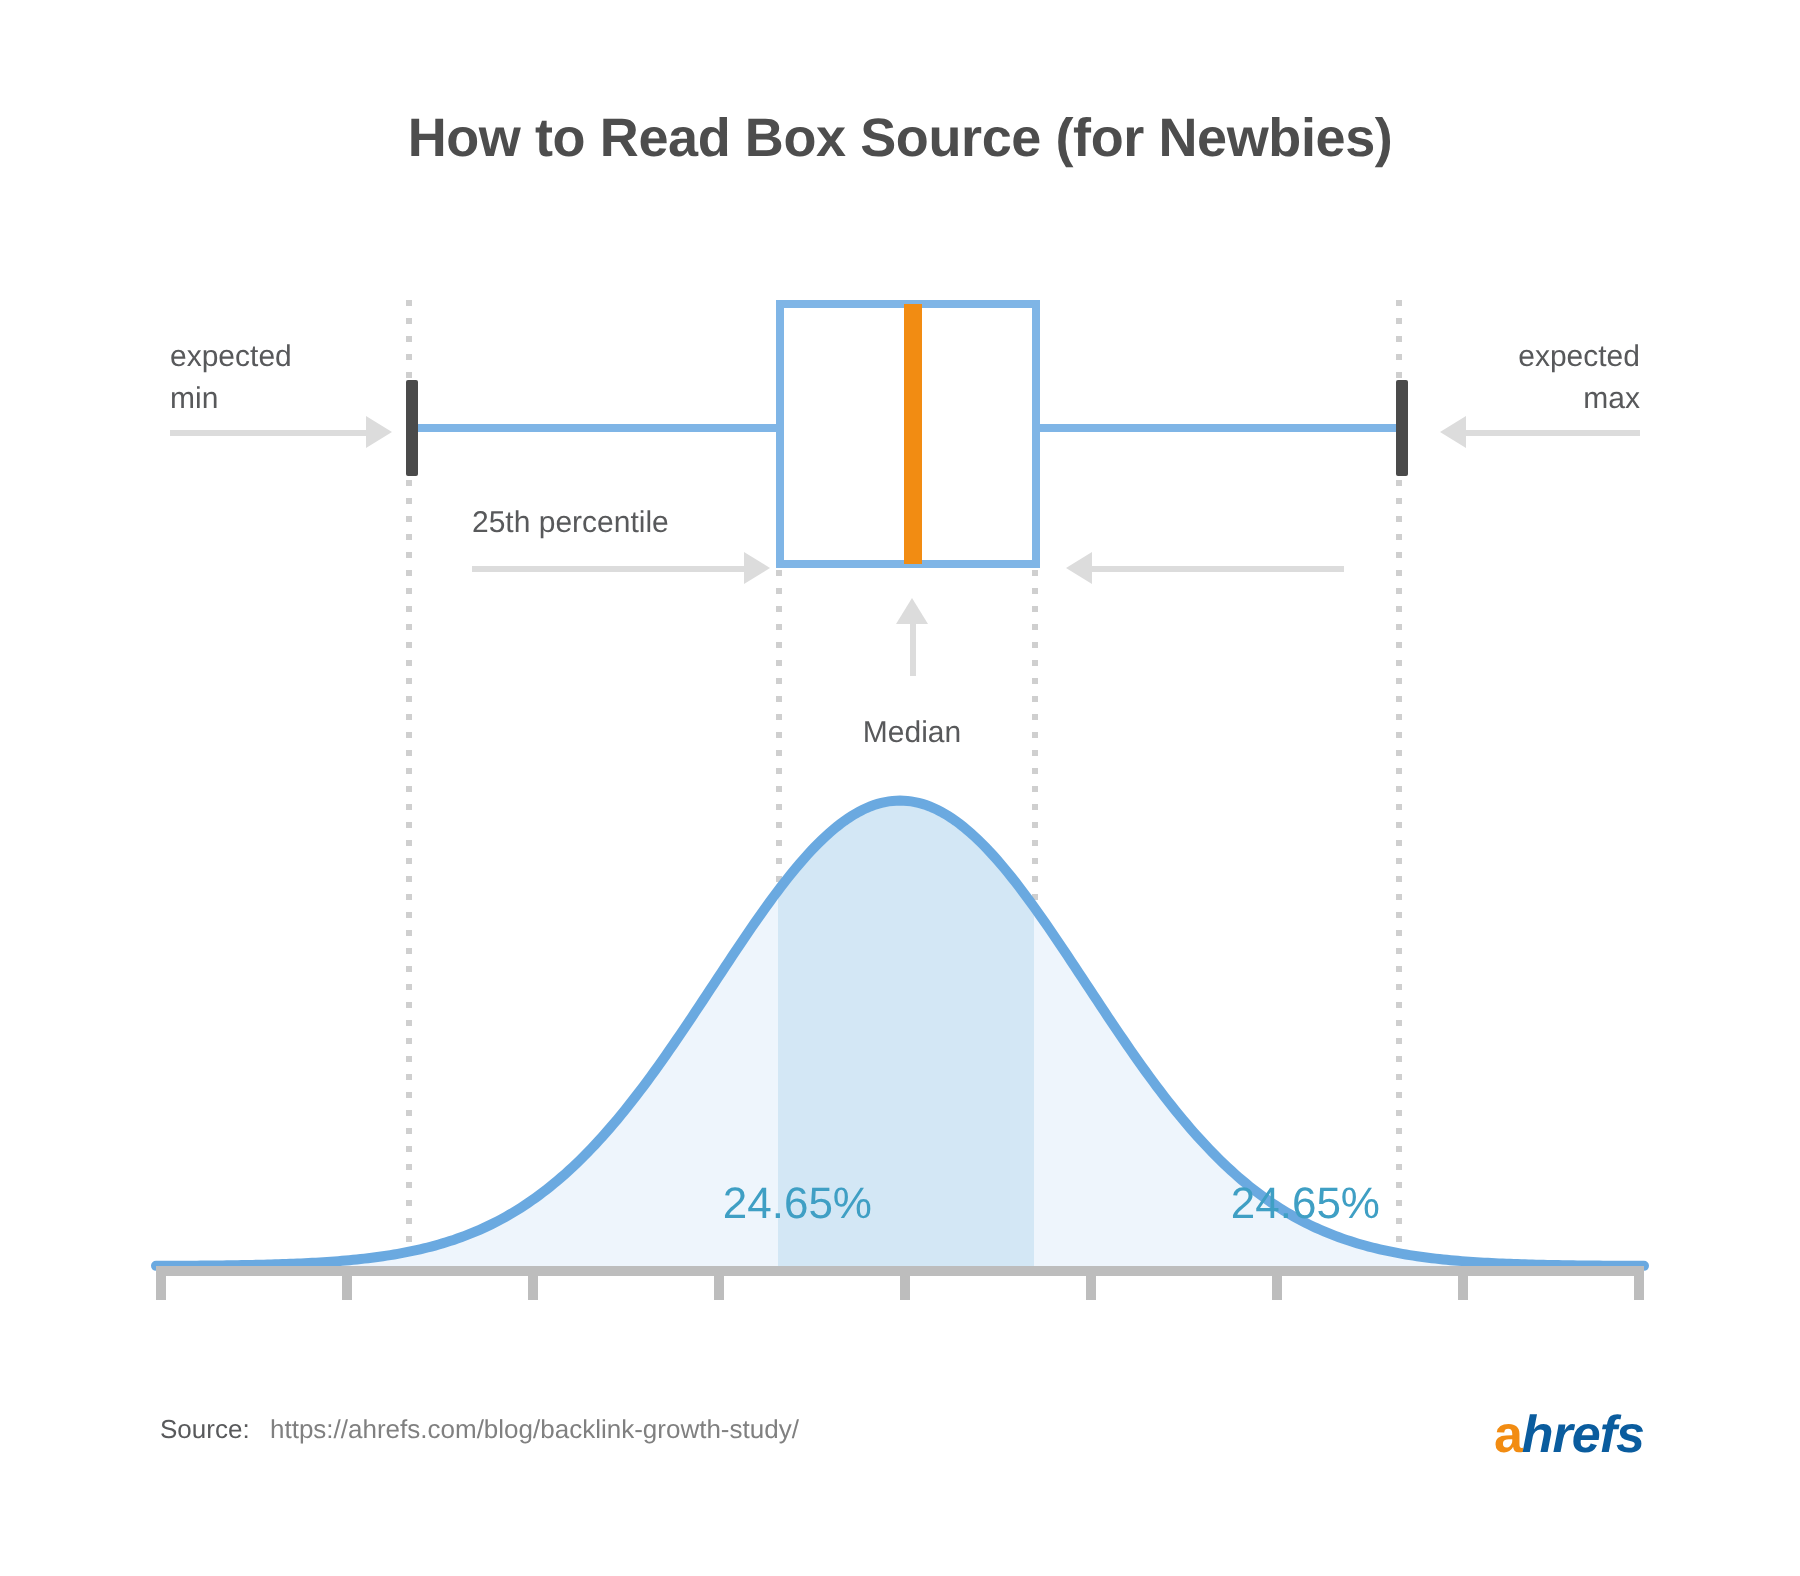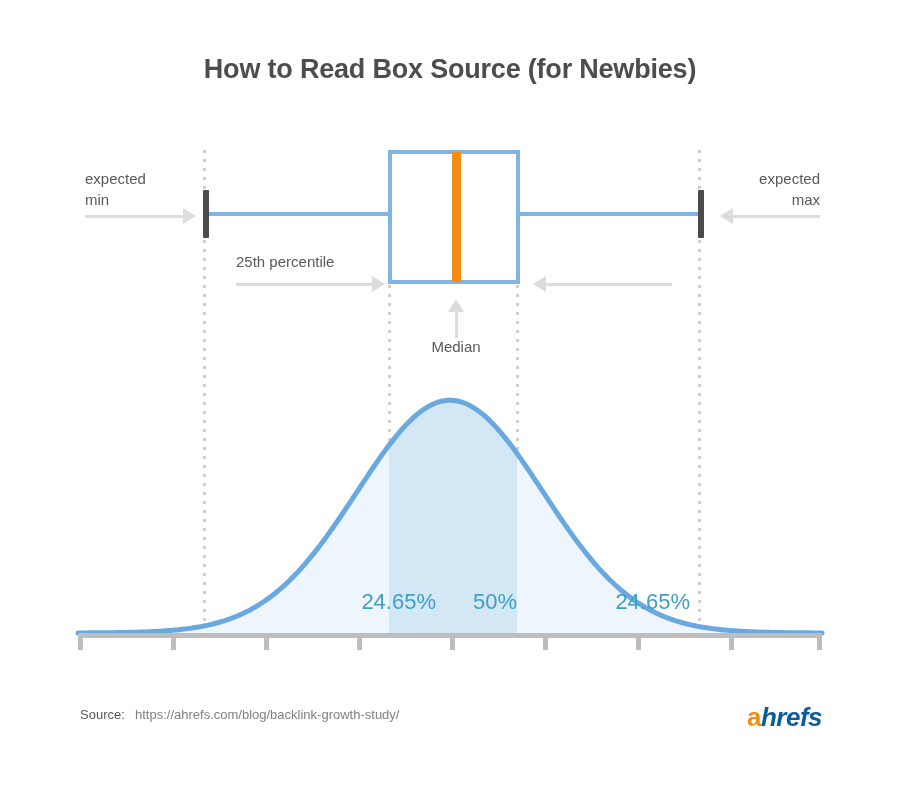--- a/index.html
+++ b/index.html
@@ -194,21 +194,21 @@
 
   <div class="lbl" style="left:236px; top:251px; width:200px;">25th percentile</div>
   <div class="arrow-h" style="left:236px; top:283px; width:136px;"></div>
   <div class="arrow-head right" style="left:372px; top:276px;"></div>
 
   <div class="arrow-h" style="left:546px; top:283px; width:126px;"></div>
   <div class="arrow-head left" style="left:533px; top:276px;"></div>
 
   <div class="arrow-v" style="left:455px; top:310px; height:28px;"></div>
   <div class="arrow-head up" style="left:448px; top:299px;"></div>
-  <div class="lbl" style="left:396px; top:336px; width:120px; text-align:center;">Median</div>
+  <div class="lbl" style="left:396px; top:356px; width:120px; text-align:center;">Median</div>
 
   <svg id="curve-svg" width="900" height="285" viewBox="0 0 900 285">
     <defs>
       <clipPath id="clipOuterLeft">
           <rect x="0" y="0" width="389" height="285"></rect>
         </clipPath>
       <clipPath id="clipCenter">
           <rect x="389" y="0" width="128" height="285"></rect>
         </clipPath>
       <clipPath id="clipOuterRight">
@@ -218,21 +218,20 @@
 
     <g>
       <path id="areaL" d="M 78.00 272.92 L 79.86 272.92 L 81.72 272.91 L 83.58 272.90 L 85.44 272.89 L 87.30 272.88 L 89.16 272.87 L 91.02 272.86 L 92.88 272.85 L 94.74 272.84 L 96.60 272.83 L 98.46 272.82 L 100.32 272.80 L 102.18 272.79 L 104.04 272.77 L 105.90 272.75 L 107.76 272.73 L 109.62 272.71 L 111.48 272.69 L 113.34 272.67 L 115.20 272.64 L 117.06 272.62 L 118.92 272.59 L 120.78 272.56 L 122.64 272.53 L 124.50 272.49 L 126.36 272.45 L 128.22 272.41 L 130.08 272.37 L 131.94 272.33 L 133.80 272.28 L 135.66 272.23 L 137.52 272.18 L 139.38 272.12 L 141.24 272.06 L 143.10 272.00 L 144.96 271.93 L 146.82 271.85 L 148.68 271.78 L 150.54 271.70 L 152.40 271.61 L 154.26 271.52 L 156.12 271.42 L 157.98 271.32 L 159.84 271.21 L 161.70 271.09 L 163.56 270.97 L 165.42 270.84 L 167.28 270.71 L 169.14 270.57 L 171.00 270.41 L 172.86 270.26 L 174.72 270.09 L 176.58 269.91 L 178.44 269.72 L 180.30 269.53 L 182.16 269.32 L 184.02 269.10 L 185.88 268.88 L 187.74 268.63 L 189.60 268.38 L 191.46 268.12 L 193.32 267.84 L 195.18 267.55 L 197.04 267.24 L 198.90 266.92 L 200.76 266.59 L 202.62 266.23 L 204.48 265.86 L 206.34 265.48 L 208.20 265.08 L 210.06 264.66 L 211.92 264.22 L 213.78 263.76 L 215.64 263.28 L 217.50 262.78 L 219.36 262.25 L 221.22 261.71 L 223.08 261.14 L 224.94 260.55 L 226.80 259.94 L 228.66 259.30 L 230.52 258.63 L 232.38 257.94 L 234.24 257.22 L 236.10 256.48 L 237.96 255.70 L 239.82 254.90 L 241.68 254.06 L 243.54 253.20 L 245.40 252.31 L 247.26 251.38 L 249.12 250.42 L 250.98 249.43 L 252.84 248.40 L 254.70 247.34 L 256.56 246.25 L 258.42 245.12 L 260.28 243.95 L 262.14 242.75 L 264.00 241.51 L 265.86 240.23 L 267.72 238.91 L 269.58 237.55 L 271.44 236.16 L 273.30 234.72 L 275.16 233.25 L 277.02 231.73 L 278.88 230.18 L 280.74 228.58 L 282.60 226.95 L 284.46 225.27 L 286.32 223.55 L 288.18 221.79 L 290.04 219.98 L 291.90 218.14 L 293.76 216.25 L 295.62 214.32 L 297.48 212.36 L 299.34 210.35 L 301.20 208.30 L 303.06 206.21 L 304.92 204.07 L 306.78 201.90 L 308.64 199.70 L 310.50 197.45 L 312.36 195.16 L 314.22 192.84 L 316.08 190.48 L 317.94 188.09 L 319.80 185.66 L 321.66 183.20 L 323.52 180.70 L 325.38 178.18 L 327.24 175.62 L 329.10 173.03 L 330.96 170.42 L 332.82 167.78 L 334.68 165.12 L 336.54 162.43 L 338.40 159.72 L 340.26 157.00 L 342.12 154.25 L 343.98 151.49 L 345.84 148.71 L 347.70 145.92 L 349.56 143.12 L 351.42 140.31 L 353.28 137.49 L 355.14 134.67 L 357.00 131.85 L 358.86 129.03 L 360.72 126.21 L 362.58 123.39 L 364.44 120.58 L 366.30 117.78 L 368.16 115.00 L 370.02 112.22 L 371.88 109.47 L 373.74 106.73 L 375.60 104.01 L 377.46 101.32 L 379.32 98.66 L 381.18 96.02 L 383.04 93.42 L 384.90 90.85 L 386.76 88.32 L 388.62 85.83 L 390.48 83.38 L 392.34 80.98 L 394.20 78.62 L 396.06 76.31 L 397.92 74.06 L 399.78 71.86 L 401.64 69.71 L 403.50 67.63 L 405.36 65.61 L 407.22 63.65 L 409.08 61.75 L 410.94 59.93 L 412.80 58.18 L 414.66 56.49 L 416.52 54.89 L 418.38 53.35 L 420.24 51.90 L 422.10 50.52 L 423.96 49.23 L 425.82 48.02 L 427.68 46.89 L 429.54 45.85 L 431.40 44.89 L 433.26 44.02 L 435.12 43.24 L 436.98 42.55 L 438.84 41.95 L 440.70 41.44 L 442.56 41.03 L 444.42 40.70 L 446.28 40.47 L 448.14 40.33 L 450.00 40.28 L 451.86 40.33 L 453.72 40.47 L 455.58 40.70 L 457.44 41.03 L 459.30 41.44 L 461.16 41.95 L 463.02 42.55 L 464.88 43.24 L 466.74 44.02 L 468.60 44.89 L 470.46 45.85 L 472.32 46.89 L 474.18 48.02 L 476.04 49.23 L 477.90 50.52 L 479.76 51.90 L 481.62 53.35 L 483.48 54.89 L 485.34 56.49 L 487.20 58.18 L 489.06 59.93 L 490.92 61.75 L 492.78 63.65 L 494.64 65.61 L 496.50 67.63 L 498.36 69.71 L 500.22 71.86 L 502.08 74.06 L 503.94 76.31 L 505.80 78.62 L 507.66 80.98 L 509.52 83.38 L 511.38 85.83 L 513.24 88.32 L 515.10 90.85 L 516.96 93.42 L 518.82 96.02 L 520.68 98.66 L 522.54 101.32 L 524.40 104.01 L 526.26 106.73 L 528.12 109.47 L 529.98 112.22 L 531.84 115.00 L 533.70 117.78 L 535.56 120.58 L 537.42 123.39 L 539.28 126.21 L 541.14 129.03 L 543.00 131.85 L 544.86 134.67 L 546.72 137.49 L 548.58 140.31 L 550.44 143.12 L 552.30 145.92 L 554.16 148.71 L 556.02 151.49 L 557.88 154.25 L 559.74 157.00 L 561.60 159.72 L 563.46 162.43 L 565.32 165.12 L 567.18 167.78 L 569.04 170.42 L 570.90 173.03 L 572.76 175.62 L 574.62 178.18 L 576.48 180.70 L 578.34 183.20 L 580.20 185.66 L 582.06 188.09 L 583.92 190.48 L 585.78 192.84 L 587.64 195.16 L 589.50 197.45 L 591.36 199.70 L 593.22 201.90 L 595.08 204.07 L 596.94 206.21 L 598.80 208.30 L 600.66 210.35 L 602.52 212.36 L 604.38 214.32 L 606.24 216.25 L 608.10 218.14 L 609.96 219.98 L 611.82 221.79 L 613.68 223.55 L 615.54 225.27 L 617.40 226.95 L 619.26 228.58 L 621.12 230.18 L 622.98 231.73 L 624.84 233.25 L 626.70 234.72 L 628.56 236.16 L 630.42 237.55 L 632.28 238.91 L 634.14 240.23 L 636.00 241.51 L 637.86 242.75 L 639.72 243.95 L 641.58 245.12 L 643.44 246.25 L 645.30 247.34 L 647.16 248.40 L 649.02 249.43 L 650.88 250.42 L 652.74 251.38 L 654.60 252.31 L 656.46 253.20 L 658.32 254.06 L 660.18 254.90 L 662.04 255.70 L 663.90 256.48 L 665.76 257.22 L 667.62 257.94 L 669.48 258.63 L 671.34 259.30 L 673.20 259.94 L 675.06 260.55 L 676.92 261.14 L 678.78 261.71 L 680.64 262.25 L 682.50 262.78 L 684.36 263.28 L 686.22 263.76 L 688.08 264.22 L 689.94 264.66 L 691.80 265.08 L 693.66 265.48 L 695.52 265.86 L 697.38 266.23 L 699.24 266.59 L 701.10 266.92 L 702.96 267.24 L 704.82 267.55 L 706.68 267.84 L 708.54 268.12 L 710.40 268.38 L 712.26 268.63 L 714.12 268.88 L 715.98 269.10 L 717.84 269.32 L 719.70 269.53 L 721.56 269.72 L 723.42 269.91 L 725.28 270.09 L 727.14 270.26 L 729.00 270.41 L 730.86 270.57 L 732.72 270.71 L 734.58 270.84 L 736.44 270.97 L 738.30 271.09 L 740.16 271.21 L 742.02 271.32 L 743.88 271.42 L 745.74 271.52 L 747.60 271.61 L 749.46 271.70 L 751.32 271.78 L 753.18 271.85 L 755.04 271.93 L 756.90 272.00 L 758.76 272.06 L 760.62 272.12 L 762.48 272.18 L 764.34 272.23 L 766.20 272.28 L 768.06 272.33 L 769.92 272.37 L 771.78 272.41 L 773.64 272.45 L 775.50 272.49 L 777.36 272.53 L 779.22 272.56 L 781.08 272.59 L 782.94 272.62 L 784.80 272.64 L 786.66 272.67 L 788.52 272.69 L 790.38 272.71 L 792.24 272.73 L 794.10 272.75 L 795.96 272.77 L 797.82 272.79 L 799.68 272.80 L 801.54 272.82 L 803.40 272.83 L 805.26 272.84 L 807.12 272.85 L 808.98 272.86 L 810.84 272.87 L 812.70 272.88 L 814.56 272.89 L 816.42 272.90 L 818.28 272.91 L 820.14 272.92 L 822.00 272.92 L 822.00 273 L 78.00 273 Z" fill="#eef5fc" clip-path="url(#clipOuterLeft)"></path>
       <path id="areaC" d="M 78.00 272.92 L 79.86 272.92 L 81.72 272.91 L 83.58 272.90 L 85.44 272.89 L 87.30 272.88 L 89.16 272.87 L 91.02 272.86 L 92.88 272.85 L 94.74 272.84 L 96.60 272.83 L 98.46 272.82 L 100.32 272.80 L 102.18 272.79 L 104.04 272.77 L 105.90 272.75 L 107.76 272.73 L 109.62 272.71 L 111.48 272.69 L 113.34 272.67 L 115.20 272.64 L 117.06 272.62 L 118.92 272.59 L 120.78 272.56 L 122.64 272.53 L 124.50 272.49 L 126.36 272.45 L 128.22 272.41 L 130.08 272.37 L 131.94 272.33 L 133.80 272.28 L 135.66 272.23 L 137.52 272.18 L 139.38 272.12 L 141.24 272.06 L 143.10 272.00 L 144.96 271.93 L 146.82 271.85 L 148.68 271.78 L 150.54 271.70 L 152.40 271.61 L 154.26 271.52 L 156.12 271.42 L 157.98 271.32 L 159.84 271.21 L 161.70 271.09 L 163.56 270.97 L 165.42 270.84 L 167.28 270.71 L 169.14 270.57 L 171.00 270.41 L 172.86 270.26 L 174.72 270.09 L 176.58 269.91 L 178.44 269.72 L 180.30 269.53 L 182.16 269.32 L 184.02 269.10 L 185.88 268.88 L 187.74 268.63 L 189.60 268.38 L 191.46 268.12 L 193.32 267.84 L 195.18 267.55 L 197.04 267.24 L 198.90 266.92 L 200.76 266.59 L 202.62 266.23 L 204.48 265.86 L 206.34 265.48 L 208.20 265.08 L 210.06 264.66 L 211.92 264.22 L 213.78 263.76 L 215.64 263.28 L 217.50 262.78 L 219.36 262.25 L 221.22 261.71 L 223.08 261.14 L 224.94 260.55 L 226.80 259.94 L 228.66 259.30 L 230.52 258.63 L 232.38 257.94 L 234.24 257.22 L 236.10 256.48 L 237.96 255.70 L 239.82 254.90 L 241.68 254.06 L 243.54 253.20 L 245.40 252.31 L 247.26 251.38 L 249.12 250.42 L 250.98 249.43 L 252.84 248.40 L 254.70 247.34 L 256.56 246.25 L 258.42 245.12 L 260.28 243.95 L 262.14 242.75 L 264.00 241.51 L 265.86 240.23 L 267.72 238.91 L 269.58 237.55 L 271.44 236.16 L 273.30 234.72 L 275.16 233.25 L 277.02 231.73 L 278.88 230.18 L 280.74 228.58 L 282.60 226.95 L 284.46 225.27 L 286.32 223.55 L 288.18 221.79 L 290.04 219.98 L 291.90 218.14 L 293.76 216.25 L 295.62 214.32 L 297.48 212.36 L 299.34 210.35 L 301.20 208.30 L 303.06 206.21 L 304.92 204.07 L 306.78 201.90 L 308.64 199.70 L 310.50 197.45 L 312.36 195.16 L 314.22 192.84 L 316.08 190.48 L 317.94 188.09 L 319.80 185.66 L 321.66 183.20 L 323.52 180.70 L 325.38 178.18 L 327.24 175.62 L 329.10 173.03 L 330.96 170.42 L 332.82 167.78 L 334.68 165.12 L 336.54 162.43 L 338.40 159.72 L 340.26 157.00 L 342.12 154.25 L 343.98 151.49 L 345.84 148.71 L 347.70 145.92 L 349.56 143.12 L 351.42 140.31 L 353.28 137.49 L 355.14 134.67 L 357.00 131.85 L 358.86 129.03 L 360.72 126.21 L 362.58 123.39 L 364.44 120.58 L 366.30 117.78 L 368.16 115.00 L 370.02 112.22 L 371.88 109.47 L 373.74 106.73 L 375.60 104.01 L 377.46 101.32 L 379.32 98.66 L 381.18 96.02 L 383.04 93.42 L 384.90 90.85 L 386.76 88.32 L 388.62 85.83 L 390.48 83.38 L 392.34 80.98 L 394.20 78.62 L 396.06 76.31 L 397.92 74.06 L 399.78 71.86 L 401.64 69.71 L 403.50 67.63 L 405.36 65.61 L 407.22 63.65 L 409.08 61.75 L 410.94 59.93 L 412.80 58.18 L 414.66 56.49 L 416.52 54.89 L 418.38 53.35 L 420.24 51.90 L 422.10 50.52 L 423.96 49.23 L 425.82 48.02 L 427.68 46.89 L 429.54 45.85 L 431.40 44.89 L 433.26 44.02 L 435.12 43.24 L 436.98 42.55 L 438.84 41.95 L 440.70 41.44 L 442.56 41.03 L 444.42 40.70 L 446.28 40.47 L 448.14 40.33 L 450.00 40.28 L 451.86 40.33 L 453.72 40.47 L 455.58 40.70 L 457.44 41.03 L 459.30 41.44 L 461.16 41.95 L 463.02 42.55 L 464.88 43.24 L 466.74 44.02 L 468.60 44.89 L 470.46 45.85 L 472.32 46.89 L 474.18 48.02 L 476.04 49.23 L 477.90 50.52 L 479.76 51.90 L 481.62 53.35 L 483.48 54.89 L 485.34 56.49 L 487.20 58.18 L 489.06 59.93 L 490.92 61.75 L 492.78 63.65 L 494.64 65.61 L 496.50 67.63 L 498.36 69.71 L 500.22 71.86 L 502.08 74.06 L 503.94 76.31 L 505.80 78.62 L 507.66 80.98 L 509.52 83.38 L 511.38 85.83 L 513.24 88.32 L 515.10 90.85 L 516.96 93.42 L 518.82 96.02 L 520.68 98.66 L 522.54 101.32 L 524.40 104.01 L 526.26 106.73 L 528.12 109.47 L 529.98 112.22 L 531.84 115.00 L 533.70 117.78 L 535.56 120.58 L 537.42 123.39 L 539.28 126.21 L 541.14 129.03 L 543.00 131.85 L 544.86 134.67 L 546.72 137.49 L 548.58 140.31 L 550.44 143.12 L 552.30 145.92 L 554.16 148.71 L 556.02 151.49 L 557.88 154.25 L 559.74 157.00 L 561.60 159.72 L 563.46 162.43 L 565.32 165.12 L 567.18 167.78 L 569.04 170.42 L 570.90 173.03 L 572.76 175.62 L 574.62 178.18 L 576.48 180.70 L 578.34 183.20 L 580.20 185.66 L 582.06 188.09 L 583.92 190.48 L 585.78 192.84 L 587.64 195.16 L 589.50 197.45 L 591.36 199.70 L 593.22 201.90 L 595.08 204.07 L 596.94 206.21 L 598.80 208.30 L 600.66 210.35 L 602.52 212.36 L 604.38 214.32 L 606.24 216.25 L 608.10 218.14 L 609.96 219.98 L 611.82 221.79 L 613.68 223.55 L 615.54 225.27 L 617.40 226.95 L 619.26 228.58 L 621.12 230.18 L 622.98 231.73 L 624.84 233.25 L 626.70 234.72 L 628.56 236.16 L 630.42 237.55 L 632.28 238.91 L 634.14 240.23 L 636.00 241.51 L 637.86 242.75 L 639.72 243.95 L 641.58 245.12 L 643.44 246.25 L 645.30 247.34 L 647.16 248.40 L 649.02 249.43 L 650.88 250.42 L 652.74 251.38 L 654.60 252.31 L 656.46 253.20 L 658.32 254.06 L 660.18 254.90 L 662.04 255.70 L 663.90 256.48 L 665.76 257.22 L 667.62 257.94 L 669.48 258.63 L 671.34 259.30 L 673.20 259.94 L 675.06 260.55 L 676.92 261.14 L 678.78 261.71 L 680.64 262.25 L 682.50 262.78 L 684.36 263.28 L 686.22 263.76 L 688.08 264.22 L 689.94 264.66 L 691.80 265.08 L 693.66 265.48 L 695.52 265.86 L 697.38 266.23 L 699.24 266.59 L 701.10 266.92 L 702.96 267.24 L 704.82 267.55 L 706.68 267.84 L 708.54 268.12 L 710.40 268.38 L 712.26 268.63 L 714.12 268.88 L 715.98 269.10 L 717.84 269.32 L 719.70 269.53 L 721.56 269.72 L 723.42 269.91 L 725.28 270.09 L 727.14 270.26 L 729.00 270.41 L 730.86 270.57 L 732.72 270.71 L 734.58 270.84 L 736.44 270.97 L 738.30 271.09 L 740.16 271.21 L 742.02 271.32 L 743.88 271.42 L 745.74 271.52 L 747.60 271.61 L 749.46 271.70 L 751.32 271.78 L 753.18 271.85 L 755.04 271.93 L 756.90 272.00 L 758.76 272.06 L 760.62 272.12 L 762.48 272.18 L 764.34 272.23 L 766.20 272.28 L 768.06 272.33 L 769.92 272.37 L 771.78 272.41 L 773.64 272.45 L 775.50 272.49 L 777.36 272.53 L 779.22 272.56 L 781.08 272.59 L 782.94 272.62 L 784.80 272.64 L 786.66 272.67 L 788.52 272.69 L 790.38 272.71 L 792.24 272.73 L 794.10 272.75 L 795.96 272.77 L 797.82 272.79 L 799.68 272.80 L 801.54 272.82 L 803.40 272.83 L 805.26 272.84 L 807.12 272.85 L 808.98 272.86 L 810.84 272.87 L 812.70 272.88 L 814.56 272.89 L 816.42 272.90 L 818.28 272.91 L 820.14 272.92 L 822.00 272.92 L 822.00 273 L 78.00 273 Z" fill="#d3e7f5" clip-path="url(#clipCenter)"></path>
       <path id="areaR" d="M 78.00 272.92 L 79.86 272.92 L 81.72 272.91 L 83.58 272.90 L 85.44 272.89 L 87.30 272.88 L 89.16 272.87 L 91.02 272.86 L 92.88 272.85 L 94.74 272.84 L 96.60 272.83 L 98.46 272.82 L 100.32 272.80 L 102.18 272.79 L 104.04 272.77 L 105.90 272.75 L 107.76 272.73 L 109.62 272.71 L 111.48 272.69 L 113.34 272.67 L 115.20 272.64 L 117.06 272.62 L 118.92 272.59 L 120.78 272.56 L 122.64 272.53 L 124.50 272.49 L 126.36 272.45 L 128.22 272.41 L 130.08 272.37 L 131.94 272.33 L 133.80 272.28 L 135.66 272.23 L 137.52 272.18 L 139.38 272.12 L 141.24 272.06 L 143.10 272.00 L 144.96 271.93 L 146.82 271.85 L 148.68 271.78 L 150.54 271.70 L 152.40 271.61 L 154.26 271.52 L 156.12 271.42 L 157.98 271.32 L 159.84 271.21 L 161.70 271.09 L 163.56 270.97 L 165.42 270.84 L 167.28 270.71 L 169.14 270.57 L 171.00 270.41 L 172.86 270.26 L 174.72 270.09 L 176.58 269.91 L 178.44 269.72 L 180.30 269.53 L 182.16 269.32 L 184.02 269.10 L 185.88 268.88 L 187.74 268.63 L 189.60 268.38 L 191.46 268.12 L 193.32 267.84 L 195.18 267.55 L 197.04 267.24 L 198.90 266.92 L 200.76 266.59 L 202.62 266.23 L 204.48 265.86 L 206.34 265.48 L 208.20 265.08 L 210.06 264.66 L 211.92 264.22 L 213.78 263.76 L 215.64 263.28 L 217.50 262.78 L 219.36 262.25 L 221.22 261.71 L 223.08 261.14 L 224.94 260.55 L 226.80 259.94 L 228.66 259.30 L 230.52 258.63 L 232.38 257.94 L 234.24 257.22 L 236.10 256.48 L 237.96 255.70 L 239.82 254.90 L 241.68 254.06 L 243.54 253.20 L 245.40 252.31 L 247.26 251.38 L 249.12 250.42 L 250.98 249.43 L 252.84 248.40 L 254.70 247.34 L 256.56 246.25 L 258.42 245.12 L 260.28 243.95 L 262.14 242.75 L 264.00 241.51 L 265.86 240.23 L 267.72 238.91 L 269.58 237.55 L 271.44 236.16 L 273.30 234.72 L 275.16 233.25 L 277.02 231.73 L 278.88 230.18 L 280.74 228.58 L 282.60 226.95 L 284.46 225.27 L 286.32 223.55 L 288.18 221.79 L 290.04 219.98 L 291.90 218.14 L 293.76 216.25 L 295.62 214.32 L 297.48 212.36 L 299.34 210.35 L 301.20 208.30 L 303.06 206.21 L 304.92 204.07 L 306.78 201.90 L 308.64 199.70 L 310.50 197.45 L 312.36 195.16 L 314.22 192.84 L 316.08 190.48 L 317.94 188.09 L 319.80 185.66 L 321.66 183.20 L 323.52 180.70 L 325.38 178.18 L 327.24 175.62 L 329.10 173.03 L 330.96 170.42 L 332.82 167.78 L 334.68 165.12 L 336.54 162.43 L 338.40 159.72 L 340.26 157.00 L 342.12 154.25 L 343.98 151.49 L 345.84 148.71 L 347.70 145.92 L 349.56 143.12 L 351.42 140.31 L 353.28 137.49 L 355.14 134.67 L 357.00 131.85 L 358.86 129.03 L 360.72 126.21 L 362.58 123.39 L 364.44 120.58 L 366.30 117.78 L 368.16 115.00 L 370.02 112.22 L 371.88 109.47 L 373.74 106.73 L 375.60 104.01 L 377.46 101.32 L 379.32 98.66 L 381.18 96.02 L 383.04 93.42 L 384.90 90.85 L 386.76 88.32 L 388.62 85.83 L 390.48 83.38 L 392.34 80.98 L 394.20 78.62 L 396.06 76.31 L 397.92 74.06 L 399.78 71.86 L 401.64 69.71 L 403.50 67.63 L 405.36 65.61 L 407.22 63.65 L 409.08 61.75 L 410.94 59.93 L 412.80 58.18 L 414.66 56.49 L 416.52 54.89 L 418.38 53.35 L 420.24 51.90 L 422.10 50.52 L 423.96 49.23 L 425.82 48.02 L 427.68 46.89 L 429.54 45.85 L 431.40 44.89 L 433.26 44.02 L 435.12 43.24 L 436.98 42.55 L 438.84 41.95 L 440.70 41.44 L 442.56 41.03 L 444.42 40.70 L 446.28 40.47 L 448.14 40.33 L 450.00 40.28 L 451.86 40.33 L 453.72 40.47 L 455.58 40.70 L 457.44 41.03 L 459.30 41.44 L 461.16 41.95 L 463.02 42.55 L 464.88 43.24 L 466.74 44.02 L 468.60 44.89 L 470.46 45.85 L 472.32 46.89 L 474.18 48.02 L 476.04 49.23 L 477.90 50.52 L 479.76 51.90 L 481.62 53.35 L 483.48 54.89 L 485.34 56.49 L 487.20 58.18 L 489.06 59.93 L 490.92 61.75 L 492.78 63.65 L 494.64 65.61 L 496.50 67.63 L 498.36 69.71 L 500.22 71.86 L 502.08 74.06 L 503.94 76.31 L 505.80 78.62 L 507.66 80.98 L 509.52 83.38 L 511.38 85.83 L 513.24 88.32 L 515.10 90.85 L 516.96 93.42 L 518.82 96.02 L 520.68 98.66 L 522.54 101.32 L 524.40 104.01 L 526.26 106.73 L 528.12 109.47 L 529.98 112.22 L 531.84 115.00 L 533.70 117.78 L 535.56 120.58 L 537.42 123.39 L 539.28 126.21 L 541.14 129.03 L 543.00 131.85 L 544.86 134.67 L 546.72 137.49 L 548.58 140.31 L 550.44 143.12 L 552.30 145.92 L 554.16 148.71 L 556.02 151.49 L 557.88 154.25 L 559.74 157.00 L 561.60 159.72 L 563.46 162.43 L 565.32 165.12 L 567.18 167.78 L 569.04 170.42 L 570.90 173.03 L 572.76 175.62 L 574.62 178.18 L 576.48 180.70 L 578.34 183.20 L 580.20 185.66 L 582.06 188.09 L 583.92 190.48 L 585.78 192.84 L 587.64 195.16 L 589.50 197.45 L 591.36 199.70 L 593.22 201.90 L 595.08 204.07 L 596.94 206.21 L 598.80 208.30 L 600.66 210.35 L 602.52 212.36 L 604.38 214.32 L 606.24 216.25 L 608.10 218.14 L 609.96 219.98 L 611.82 221.79 L 613.68 223.55 L 615.54 225.27 L 617.40 226.95 L 619.26 228.58 L 621.12 230.18 L 622.98 231.73 L 624.84 233.25 L 626.70 234.72 L 628.56 236.16 L 630.42 237.55 L 632.28 238.91 L 634.14 240.23 L 636.00 241.51 L 637.86 242.75 L 639.72 243.95 L 641.58 245.12 L 643.44 246.25 L 645.30 247.34 L 647.16 248.40 L 649.02 249.43 L 650.88 250.42 L 652.74 251.38 L 654.60 252.31 L 656.46 253.20 L 658.32 254.06 L 660.18 254.90 L 662.04 255.70 L 663.90 256.48 L 665.76 257.22 L 667.62 257.94 L 669.48 258.63 L 671.34 259.30 L 673.20 259.94 L 675.06 260.55 L 676.92 261.14 L 678.78 261.71 L 680.64 262.25 L 682.50 262.78 L 684.36 263.28 L 686.22 263.76 L 688.08 264.22 L 689.94 264.66 L 691.80 265.08 L 693.66 265.48 L 695.52 265.86 L 697.38 266.23 L 699.24 266.59 L 701.10 266.92 L 702.96 267.24 L 704.82 267.55 L 706.68 267.84 L 708.54 268.12 L 710.40 268.38 L 712.26 268.63 L 714.12 268.88 L 715.98 269.10 L 717.84 269.32 L 719.70 269.53 L 721.56 269.72 L 723.42 269.91 L 725.28 270.09 L 727.14 270.26 L 729.00 270.41 L 730.86 270.57 L 732.72 270.71 L 734.58 270.84 L 736.44 270.97 L 738.30 271.09 L 740.16 271.21 L 742.02 271.32 L 743.88 271.42 L 745.74 271.52 L 747.60 271.61 L 749.46 271.70 L 751.32 271.78 L 753.18 271.85 L 755.04 271.93 L 756.90 272.00 L 758.76 272.06 L 760.62 272.12 L 762.48 272.18 L 764.34 272.23 L 766.20 272.28 L 768.06 272.33 L 769.92 272.37 L 771.78 272.41 L 773.64 272.45 L 775.50 272.49 L 777.36 272.53 L 779.22 272.56 L 781.08 272.59 L 782.94 272.62 L 784.80 272.64 L 786.66 272.67 L 788.52 272.69 L 790.38 272.71 L 792.24 272.73 L 794.10 272.75 L 795.96 272.77 L 797.82 272.79 L 799.68 272.80 L 801.54 272.82 L 803.40 272.83 L 805.26 272.84 L 807.12 272.85 L 808.98 272.86 L 810.84 272.87 L 812.70 272.88 L 814.56 272.89 L 816.42 272.90 L 818.28 272.91 L 820.14 272.92 L 822.00 272.92 L 822.00 273 L 78.00 273 Z" fill="#eef5fc" clip-path="url(#clipOuterRight)"></path>
       <path id="curveLine" d="M 78.00 272.92 L 79.86 272.92 L 81.72 272.91 L 83.58 272.90 L 85.44 272.89 L 87.30 272.88 L 89.16 272.87 L 91.02 272.86 L 92.88 272.85 L 94.74 272.84 L 96.60 272.83 L 98.46 272.82 L 100.32 272.80 L 102.18 272.79 L 104.04 272.77 L 105.90 272.75 L 107.76 272.73 L 109.62 272.71 L 111.48 272.69 L 113.34 272.67 L 115.20 272.64 L 117.06 272.62 L 118.92 272.59 L 120.78 272.56 L 122.64 272.53 L 124.50 272.49 L 126.36 272.45 L 128.22 272.41 L 130.08 272.37 L 131.94 272.33 L 133.80 272.28 L 135.66 272.23 L 137.52 272.18 L 139.38 272.12 L 141.24 272.06 L 143.10 272.00 L 144.96 271.93 L 146.82 271.85 L 148.68 271.78 L 150.54 271.70 L 152.40 271.61 L 154.26 271.52 L 156.12 271.42 L 157.98 271.32 L 159.84 271.21 L 161.70 271.09 L 163.56 270.97 L 165.42 270.84 L 167.28 270.71 L 169.14 270.57 L 171.00 270.41 L 172.86 270.26 L 174.72 270.09 L 176.58 269.91 L 178.44 269.72 L 180.30 269.53 L 182.16 269.32 L 184.02 269.10 L 185.88 268.88 L 187.74 268.63 L 189.60 268.38 L 191.46 268.12 L 193.32 267.84 L 195.18 267.55 L 197.04 267.24 L 198.90 266.92 L 200.76 266.59 L 202.62 266.23 L 204.48 265.86 L 206.34 265.48 L 208.20 265.08 L 210.06 264.66 L 211.92 264.22 L 213.78 263.76 L 215.64 263.28 L 217.50 262.78 L 219.36 262.25 L 221.22 261.71 L 223.08 261.14 L 224.94 260.55 L 226.80 259.94 L 228.66 259.30 L 230.52 258.63 L 232.38 257.94 L 234.24 257.22 L 236.10 256.48 L 237.96 255.70 L 239.82 254.90 L 241.68 254.06 L 243.54 253.20 L 245.40 252.31 L 247.26 251.38 L 249.12 250.42 L 250.98 249.43 L 252.84 248.40 L 254.70 247.34 L 256.56 246.25 L 258.42 245.12 L 260.28 243.95 L 262.14 242.75 L 264.00 241.51 L 265.86 240.23 L 267.72 238.91 L 269.58 237.55 L 271.44 236.16 L 273.30 234.72 L 275.16 233.25 L 277.02 231.73 L 278.88 230.18 L 280.74 228.58 L 282.60 226.95 L 284.46 225.27 L 286.32 223.55 L 288.18 221.79 L 290.04 219.98 L 291.90 218.14 L 293.76 216.25 L 295.62 214.32 L 297.48 212.36 L 299.34 210.35 L 301.20 208.30 L 303.06 206.21 L 304.92 204.07 L 306.78 201.90 L 308.64 199.70 L 310.50 197.45 L 312.36 195.16 L 314.22 192.84 L 316.08 190.48 L 317.94 188.09 L 319.80 185.66 L 321.66 183.20 L 323.52 180.70 L 325.38 178.18 L 327.24 175.62 L 329.10 173.03 L 330.96 170.42 L 332.82 167.78 L 334.68 165.12 L 336.54 162.43 L 338.40 159.72 L 340.26 157.00 L 342.12 154.25 L 343.98 151.49 L 345.84 148.71 L 347.70 145.92 L 349.56 143.12 L 351.42 140.31 L 353.28 137.49 L 355.14 134.67 L 357.00 131.85 L 358.86 129.03 L 360.72 126.21 L 362.58 123.39 L 364.44 120.58 L 366.30 117.78 L 368.16 115.00 L 370.02 112.22 L 371.88 109.47 L 373.74 106.73 L 375.60 104.01 L 377.46 101.32 L 379.32 98.66 L 381.18 96.02 L 383.04 93.42 L 384.90 90.85 L 386.76 88.32 L 388.62 85.83 L 390.48 83.38 L 392.34 80.98 L 394.20 78.62 L 396.06 76.31 L 397.92 74.06 L 399.78 71.86 L 401.64 69.71 L 403.50 67.63 L 405.36 65.61 L 407.22 63.65 L 409.08 61.75 L 410.94 59.93 L 412.80 58.18 L 414.66 56.49 L 416.52 54.89 L 418.38 53.35 L 420.24 51.90 L 422.10 50.52 L 423.96 49.23 L 425.82 48.02 L 427.68 46.89 L 429.54 45.85 L 431.40 44.89 L 433.26 44.02 L 435.12 43.24 L 436.98 42.55 L 438.84 41.95 L 440.70 41.44 L 442.56 41.03 L 444.42 40.70 L 446.28 40.47 L 448.14 40.33 L 450.00 40.28 L 451.86 40.33 L 453.72 40.47 L 455.58 40.70 L 457.44 41.03 L 459.30 41.44 L 461.16 41.95 L 463.02 42.55 L 464.88 43.24 L 466.74 44.02 L 468.60 44.89 L 470.46 45.85 L 472.32 46.89 L 474.18 48.02 L 476.04 49.23 L 477.90 50.52 L 479.76 51.90 L 481.62 53.35 L 483.48 54.89 L 485.34 56.49 L 487.20 58.18 L 489.06 59.93 L 490.92 61.75 L 492.78 63.65 L 494.64 65.61 L 496.50 67.63 L 498.36 69.71 L 500.22 71.86 L 502.08 74.06 L 503.94 76.31 L 505.80 78.62 L 507.66 80.98 L 509.52 83.38 L 511.38 85.83 L 513.24 88.32 L 515.10 90.85 L 516.96 93.42 L 518.82 96.02 L 520.68 98.66 L 522.54 101.32 L 524.40 104.01 L 526.26 106.73 L 528.12 109.47 L 529.98 112.22 L 531.84 115.00 L 533.70 117.78 L 535.56 120.58 L 537.42 123.39 L 539.28 126.21 L 541.14 129.03 L 543.00 131.85 L 544.86 134.67 L 546.72 137.49 L 548.58 140.31 L 550.44 143.12 L 552.30 145.92 L 554.16 148.71 L 556.02 151.49 L 557.88 154.25 L 559.74 157.00 L 561.60 159.72 L 563.46 162.43 L 565.32 165.12 L 567.18 167.78 L 569.04 170.42 L 570.90 173.03 L 572.76 175.62 L 574.62 178.18 L 576.48 180.70 L 578.34 183.20 L 580.20 185.66 L 582.06 188.09 L 583.92 190.48 L 585.78 192.84 L 587.64 195.16 L 589.50 197.45 L 591.36 199.70 L 593.22 201.90 L 595.08 204.07 L 596.94 206.21 L 598.80 208.30 L 600.66 210.35 L 602.52 212.36 L 604.38 214.32 L 606.24 216.25 L 608.10 218.14 L 609.96 219.98 L 611.82 221.79 L 613.68 223.55 L 615.54 225.27 L 617.40 226.95 L 619.26 228.58 L 621.12 230.18 L 622.98 231.73 L 624.84 233.25 L 626.70 234.72 L 628.56 236.16 L 630.42 237.55 L 632.28 238.91 L 634.14 240.23 L 636.00 241.51 L 637.86 242.75 L 639.72 243.95 L 641.58 245.12 L 643.44 246.25 L 645.30 247.34 L 647.16 248.40 L 649.02 249.43 L 650.88 250.42 L 652.74 251.38 L 654.60 252.31 L 656.46 253.20 L 658.32 254.06 L 660.18 254.90 L 662.04 255.70 L 663.90 256.48 L 665.76 257.22 L 667.62 257.94 L 669.48 258.63 L 671.34 259.30 L 673.20 259.94 L 675.06 260.55 L 676.92 261.14 L 678.78 261.71 L 680.64 262.25 L 682.50 262.78 L 684.36 263.28 L 686.22 263.76 L 688.08 264.22 L 689.94 264.66 L 691.80 265.08 L 693.66 265.48 L 695.52 265.86 L 697.38 266.23 L 699.24 266.59 L 701.10 266.92 L 702.96 267.24 L 704.82 267.55 L 706.68 267.84 L 708.54 268.12 L 710.40 268.38 L 712.26 268.63 L 714.12 268.88 L 715.98 269.10 L 717.84 269.32 L 719.70 269.53 L 721.56 269.72 L 723.42 269.91 L 725.28 270.09 L 727.14 270.26 L 729.00 270.41 L 730.86 270.57 L 732.72 270.71 L 734.58 270.84 L 736.44 270.97 L 738.30 271.09 L 740.16 271.21 L 742.02 271.32 L 743.88 271.42 L 745.74 271.52 L 747.60 271.61 L 749.46 271.70 L 751.32 271.78 L 753.18 271.85 L 755.04 271.93 L 756.90 272.00 L 758.76 272.06 L 760.62 272.12 L 762.48 272.18 L 764.34 272.23 L 766.20 272.28 L 768.06 272.33 L 769.92 272.37 L 771.78 272.41 L 773.64 272.45 L 775.50 272.49 L 777.36 272.53 L 779.22 272.56 L 781.08 272.59 L 782.94 272.62 L 784.80 272.64 L 786.66 272.67 L 788.52 272.69 L 790.38 272.71 L 792.24 272.73 L 794.10 272.75 L 795.96 272.77 L 797.82 272.79 L 799.68 272.80 L 801.54 272.82 L 803.40 272.83 L 805.26 272.84 L 807.12 272.85 L 808.98 272.86 L 810.84 272.87 L 812.70 272.88 L 814.56 272.89 L 816.42 272.90 L 818.28 272.91 L 820.14 272.92 L 822.00 272.92" fill="none" stroke="#6aa9e0" stroke-width="5" stroke-linecap="round"></path>
     </g>
   </svg>
 
   <div class="pct" style="left:236px; top:589px; width:200px;">24.65%</div>
-  <div class="pct" style="left:389px; top:589px; width:128px;">50%</div>
   <div class="pct" style="left:470px; top:589px; width:220px;">24.65%</div>
 
   <div class="axis-line" style="left:78px; top:633px; width:744px;"></div>
   <div class="axis-tick" style="left:78px; top:633px;"></div>
   <div class="axis-tick" style="left:171px; top:633px;"></div>
   <div class="axis-tick" style="left:264px; top:633px;"></div>
   <div class="axis-tick" style="left:357px; top:633px;"></div>
   <div class="axis-tick" style="left:450px; top:633px;"></div>
   <div class="axis-tick" style="left:543px; top:633px;"></div>
   <div class="axis-tick" style="left:636px; top:633px;"></div>

